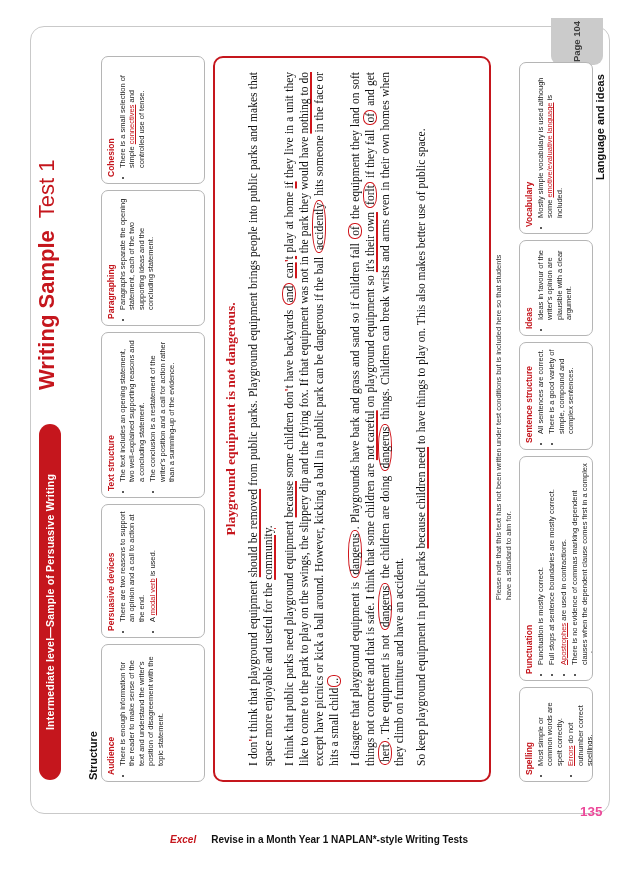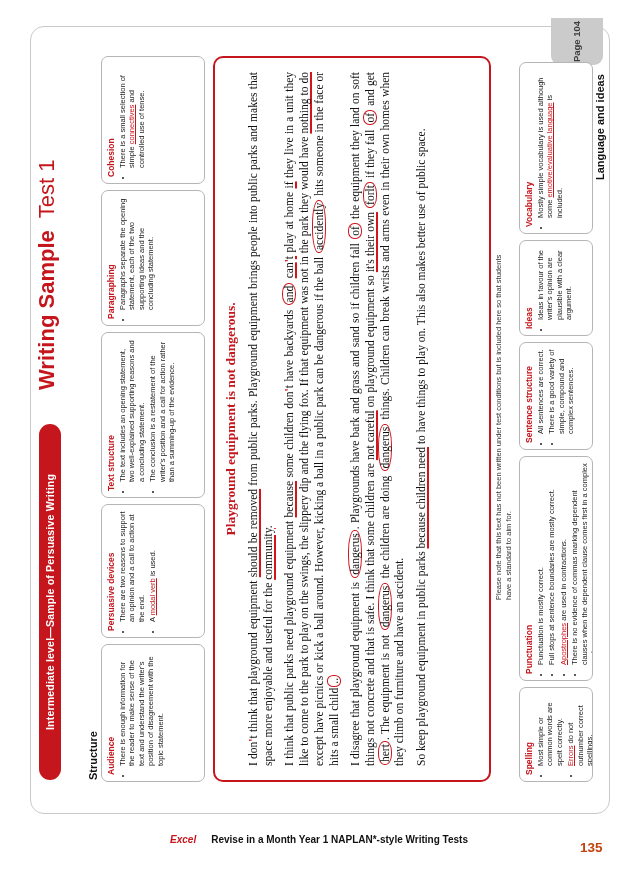--- a/index.html
+++ b/index.html
@@ -83,21 +83,21 @@
   .note{
     position:absolute;left:210px;top:463px;width:352px;
     font-size:7.5px;line-height:1.3;color:#333;
   }
   .footer{
     position:absolute;left:30px;top:834px;width:578px;text-align:center;
     font-size:10px;font-weight:bold;color:#111;white-space:nowrap;
   }
   .footer .brand{color:#c5161d;font-style:italic;margin-right:15px;}
   .page-number{
-    position:absolute;left:580px;top:840px;font-size:13.5px;font-weight:bold;color:#c2410c;text-align:right;
+    position:absolute;left:580px;top:804px;font-size:13.5px;font-weight:bold;color:#ec4899;text-align:right;
   }
 </style>
 </head>
 <body>
 
 <div class="page-border"></div>
 
 <div class="landscape">
 
   <div class="banner">Intermediate level—Sample of Persuasive Writing</div>

